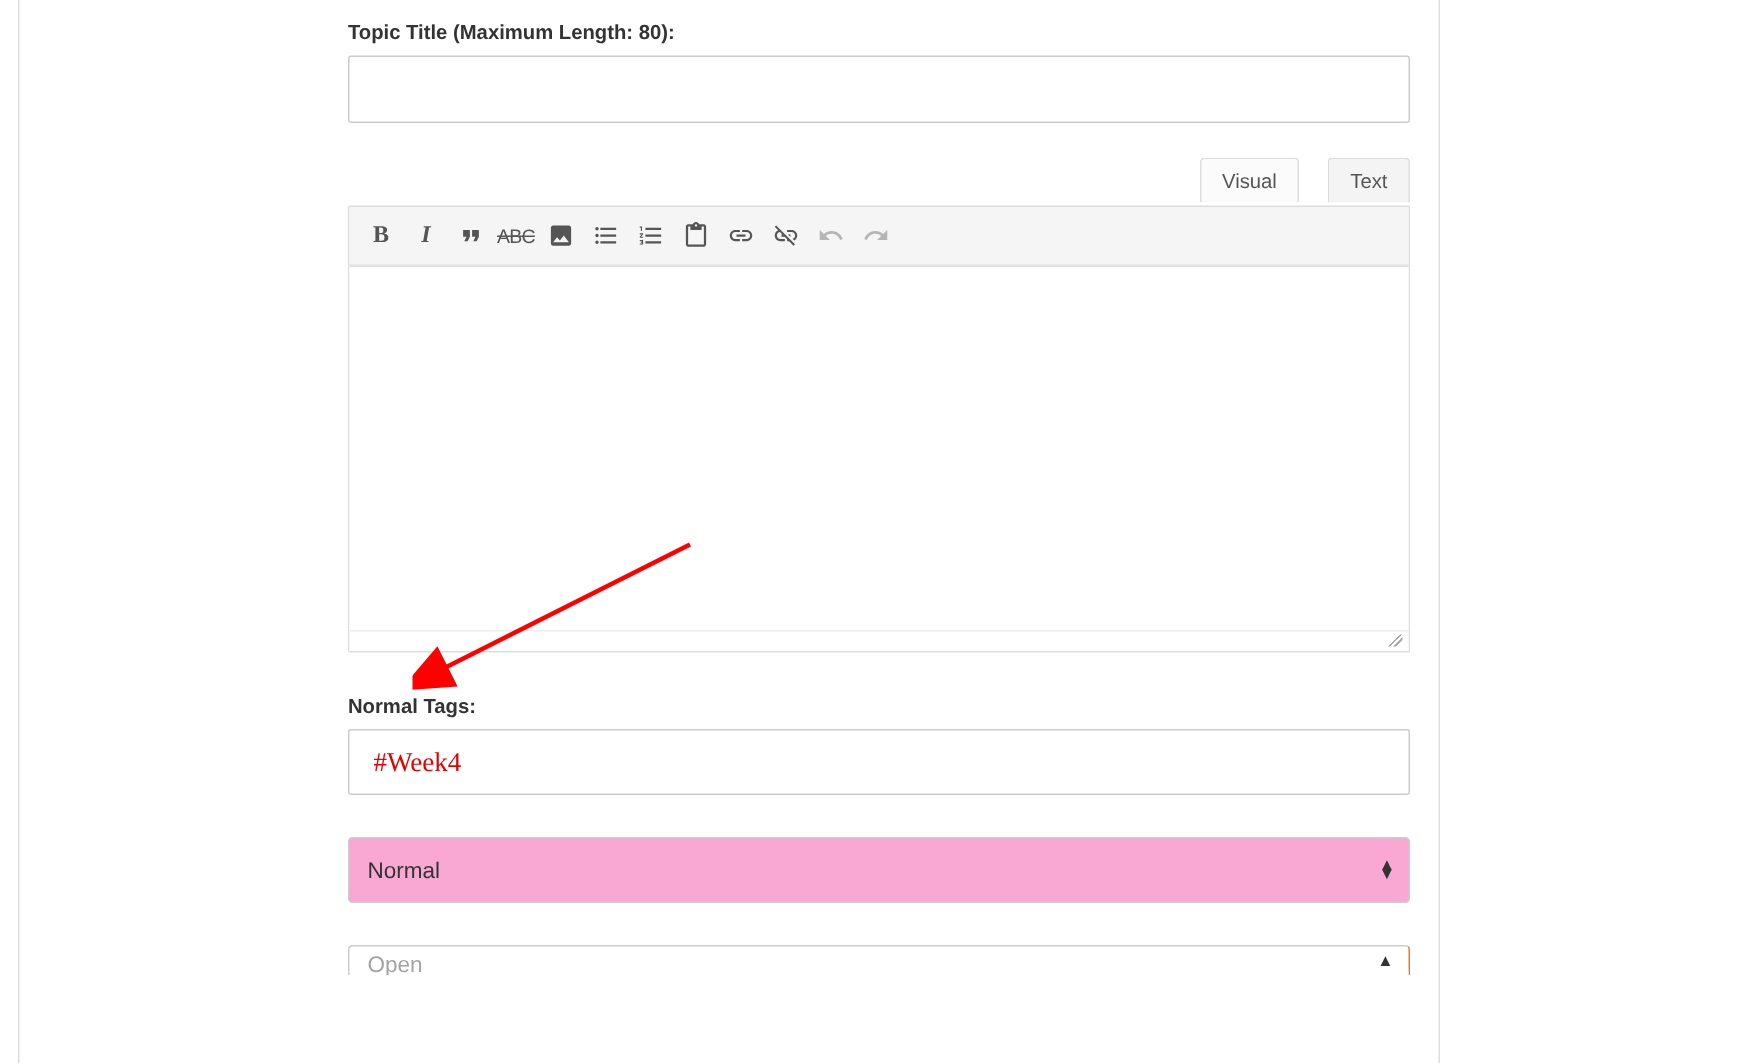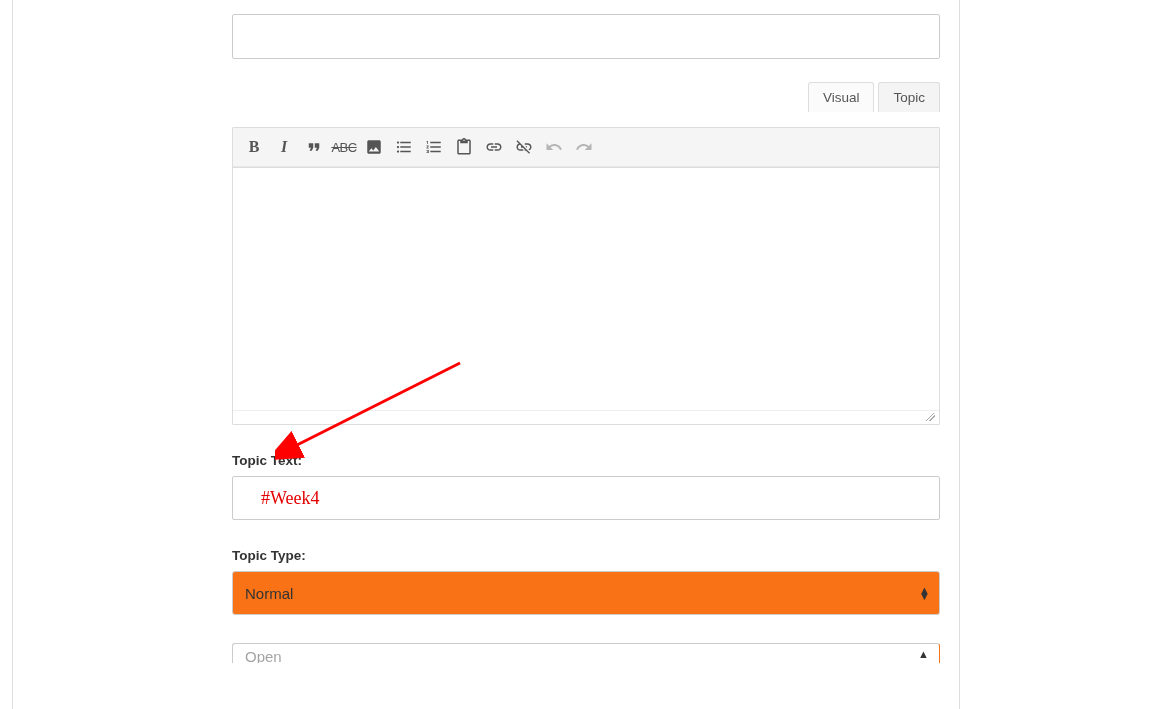--- a/index.html
+++ b/index.html
@@ -46,23 +46,23 @@
       font-family: inherit;
       background: #fff;
     }
     .title-input {
       height: 45px;
       padding: 0 10px;
     }
     .tabs-row {
       display: flex;
       justify-content: flex-end;
-      gap: 0;
+      gap: 15px;
       margin-top: 22px;
-      margin-bottom: 16px;
+      margin-bottom: 3px;
     }
     .tab {
       padding: 7px 14px;
       font-size: 13.5px;
       color: #555;
       background: #f4f4f4;
       border: 1px solid #ddd;
       border-bottom: none;
       border-radius: 3px 3px 0 0;
       cursor: pointer;
@@ -130,40 +130,40 @@
       width: 10px;
       height: 8px;
       background:
         linear-gradient(135deg, transparent 45%, #aaa 45%, #aaa 55%, transparent 55%),
         linear-gradient(135deg, transparent 65%, #aaa 65%, #aaa 75%, transparent 75%);
     }
     .section-gap { margin-top: 28px; }
     .tags-input {
       width: 100%;
       height: 44px;
-      padding: 0 28px;
+      padding: 0 16px;
       border: 1px solid #ccc;
       border-radius: 2px;
       font-size: 18px;
       color: #e40000;
       font-family: Georgia, serif;
     }
     .select-wrap {
       position: relative;
       width: 100%;
     }
     .select-input {
       width: 100%;
       height: 44px;
       padding: 0 12px;
       border: 1px solid #ccc;
       border-radius: 3px;
       font-size: 15px;
       color: #333;
-      background: #f97316;
+      background: #f9a8d4;
       appearance: none;
       -webkit-appearance: none;
       cursor: pointer;
       font-family: inherit;
     }
     .select-arrows {
       position: absolute;
       right: 10px;
       top: 50%;
       transform: translateY(-50%);
@@ -204,25 +204,26 @@
     .abc-strike { font-size: 13px; letter-spacing: -0.5px; }
   </style>
 </head>
 <body>
 
 <div class="page-wrap">
   <div class="outer-border"></div>
 
   <div class="form-area">
 
+    <label class="field-label">Topic Title (Maximum Length: 80):</label>
     <input type="text" class="text-input title-input" value="" style="">
 
     <div class="tabs-row">
       <div class="tab active">Visual</div>
-      <div class="tab">Topic</div>
+      <div class="tab">Text</div>
     </div>
 
     <div class="editor-outer">
       <div class="toolbar">
         <div class="tb-btn">
             <span class="bold-b">B</span>
           </div>
         <div class="tb-btn">
             <span class="italic-i">I</span>
           </div>
@@ -274,26 +275,25 @@
               <path d="M18.4 10.6C16.55 8.99 14.15 8 11.5 8c-4.65 0-8.58 3.03-9.96 7.22L3.9 16c1.05-3.19 4.05-5.5 7.6-5.5 1.95 0 3.73.72 5.12 1.88L13 16h9V7l-3.6 3.6z"></path>
             </svg>
         </div>
       </div>
       <div class="editor-border2"></div>
       <textarea class="editor-content" style=""></textarea>
       <div class="resize-handle"></div>
     </div>
 
     <div class="section-gap">
-      <label class="field-label">Topic Text:</label>
+      <label class="field-label">Normal Tags:</label>
       <input type="text" class="tags-input" value="#Week4" style="">
     </div>
 
     <div class="section-gap">
-      <label class="field-label">Topic Type:</label>
       <div class="select-wrap">
         <select class="select-input">
           <option>Normal</option>
         </select>
         <div class="select-arrows">▲<br>▼</div>
       </div>
     </div>
 
     <div class="section-gap">
       <div class="status-select-partial">

